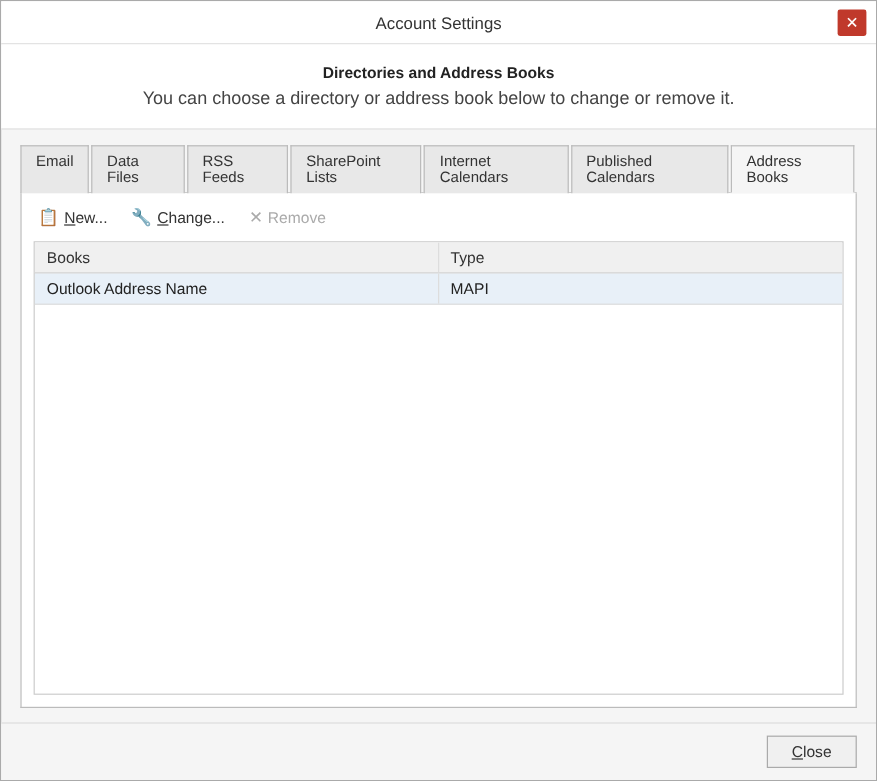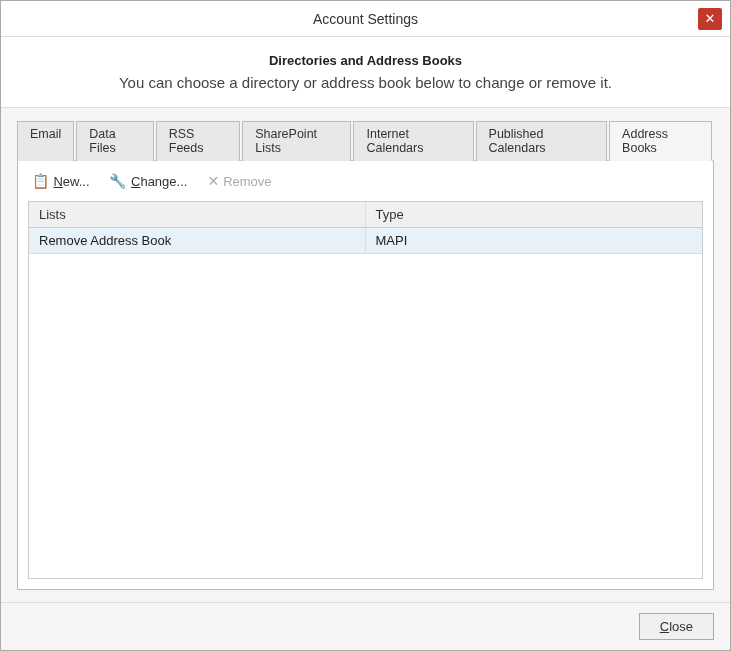--- a/index.html
+++ b/index.html
@@ -254,25 +254,25 @@
           <span><span class="underline">C</span>hange...</span>
         </button>
         <button class="toolbar-btn disabled">
           <span class="icon">✕</span>
           <span>Remove</span>
         </button>
       </div>
 
       <div class="data-table">
         <div class="table-header">
-          <div class="col-header">Lists</div>
+          <div class="col-header">Books</div>
           <div class="col-header">Type</div>
         </div>
         <div class="table-row">
-          <div class="table-cell">Remove Address Book</div>
+          <div class="table-cell">Outlook Address Name</div>
           <div class="table-cell">MAPI</div>
         </div>
       </div>
     </div>
   </div>
 
   <div class="footer">
     <button class="footer-btn">
       <span><span class="underline">C</span>lose</span>
     </button>

